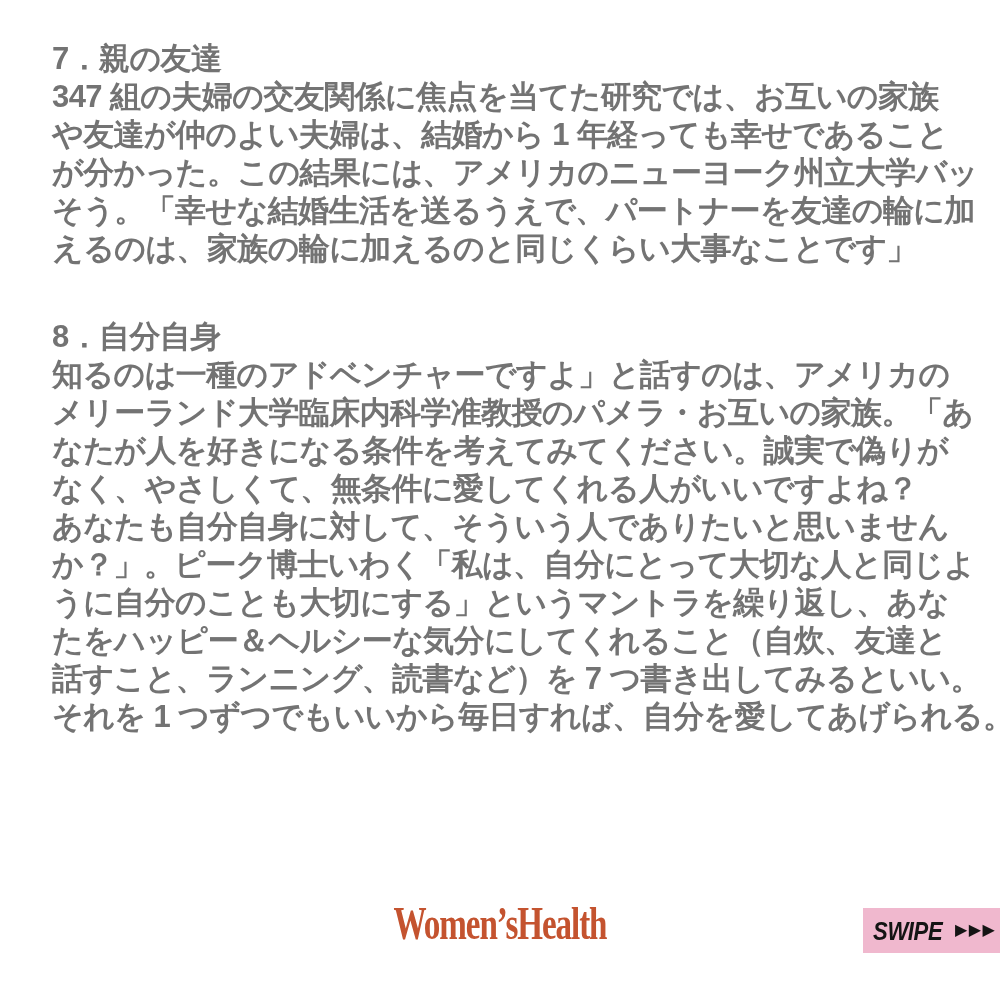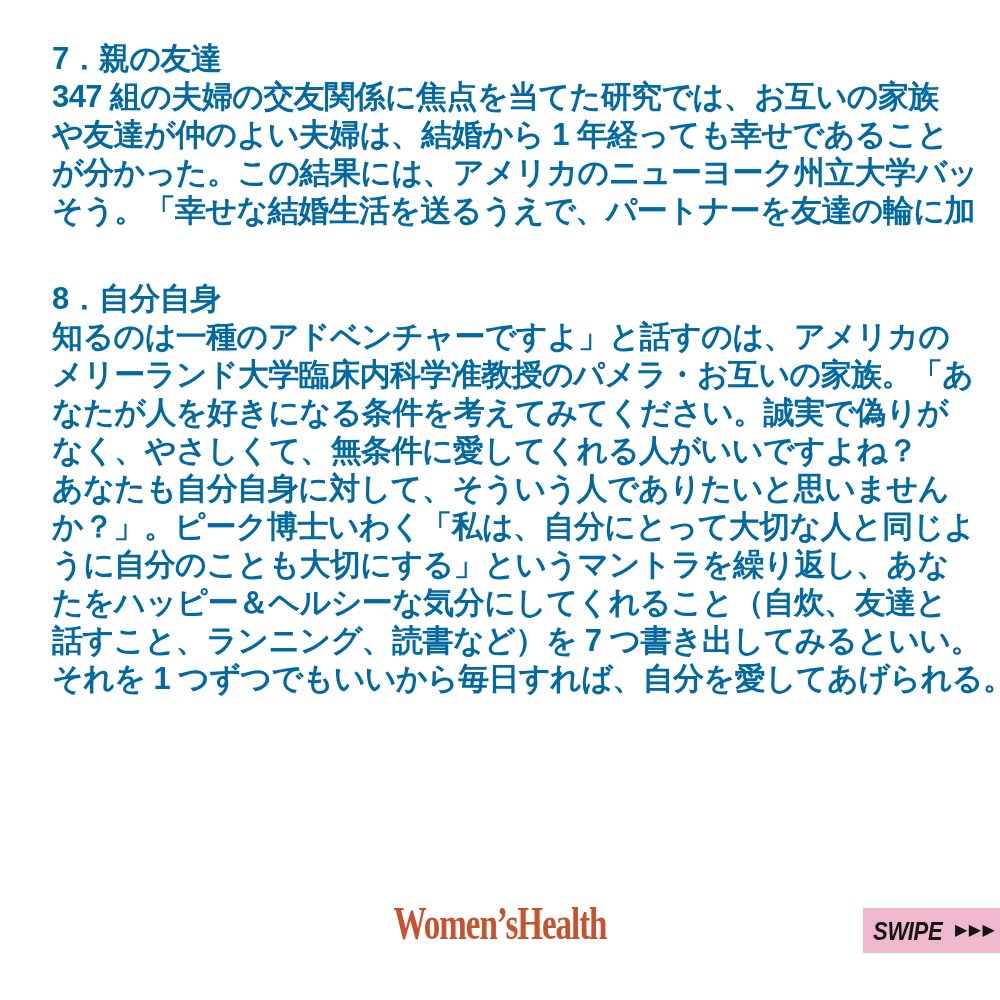--- a/index.html
+++ b/index.html
@@ -12,21 +12,21 @@
     background: #ffffff;
     overflow: hidden;
     position: relative;
     font-family: "Liberation Sans", sans-serif;
   }
   .content {
     position: absolute;
     left: 52px;
     top: 40px;
     width: 912px;
-    color: #0369a1;
+    color: #737373;
     font-weight: 700;
     font-size: 31px;
     line-height: 38px;
     letter-spacing: -0.6px;
   }
   .section { display: block; }
   .section + .section { margin-top: 50px; }
   .heading, .line {
     white-space: nowrap;
   }
@@ -79,20 +79,21 @@
 <body>
 
 <div class="content">
   <div class="section">
     <div class="heading">7．親の友達</div>
     <div>
         <div class="line">347 組の夫婦の交友関係に焦点を当てた研究では、お互いの家族</div>
         <div class="line">や友達が仲のよい夫婦は、結婚から 1 年経っても幸せであること</div>
         <div class="line">が分かった。この結果には、アメリカのニューヨーク州立大学バッ</div>
         <div class="line">そう。「幸せな結婚生活を送るうえで、パートナーを友達の輪に加</div>
+        <div class="line">えるのは、家族の輪に加えるのと同じくらい大事なことです」</div>
       </div>
   </div>
 
   <div class="section">
     <div class="heading">8．自分自身</div>
     <div>
         <div class="line">知るのは一種のアドベンチャーですよ」と話すのは、アメリカの</div>
         <div class="line">メリーランド大学臨床内科学准教授のパメラ・お互いの家族。「あ</div>
         <div class="line">なたが人を好きになる条件を考えてみてください。誠実で偽りが</div>
         <div class="line">なく、やさしくて、無条件に愛してくれる人がいいですよね？</div>

